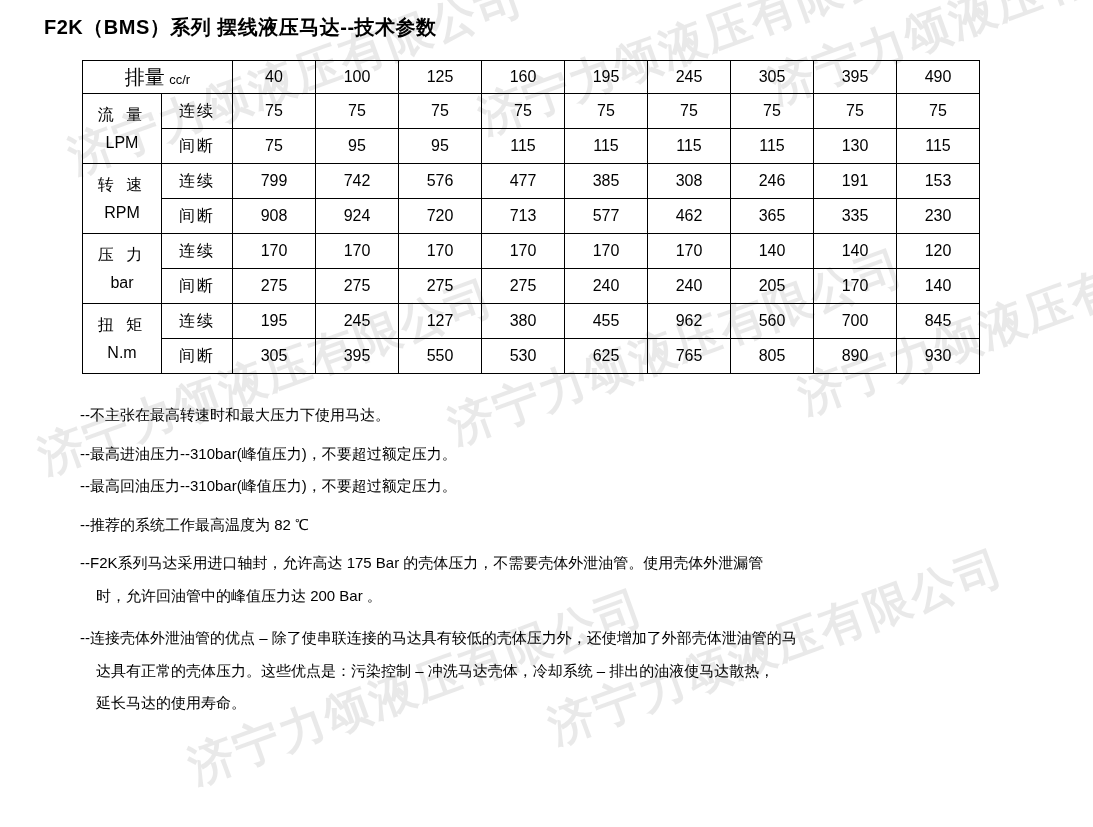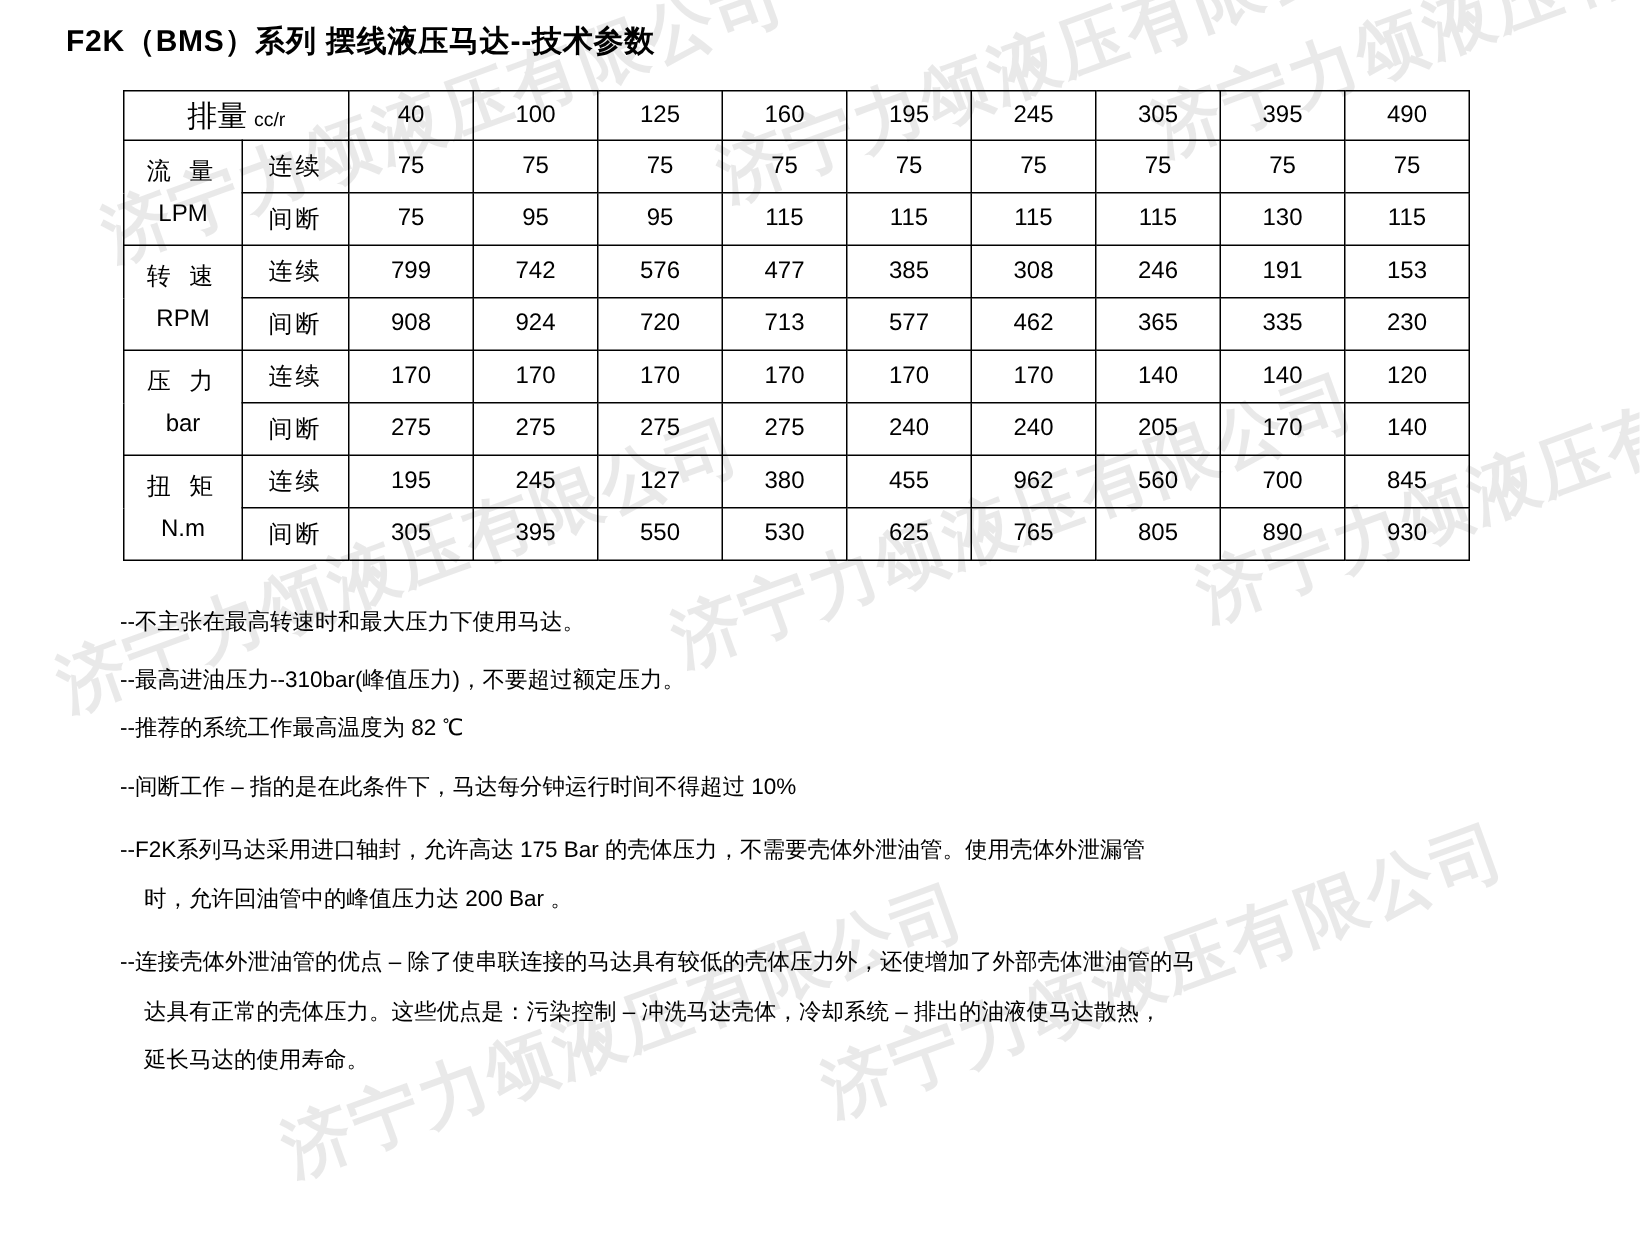--- a/index.html
+++ b/index.html
@@ -265,22 +265,22 @@
         <td class="val-cell">805</td>
         <td class="val-cell">890</td>
         <td class="val-cell">930</td>
       </tr>
     </tbody>
   </table>
 
   <div class="notes">
     <p class="note">--不主张在最高转速时和最大压力下使用马达。</p>
     <p class="note gap-sm">--最高进油压力--310bar(峰值压力)，不要超过额定压力。</p>
+    <p class="note">--最高回油压力--310bar(峰值压力)，不要超过额定压力。</p>
     <p class="note">--推荐的系统工作最高温度为 82 ℃</p>
-    <p class="note gap-lg">--间断工作 – 指的是在此条件下，马达每分钟运行时间不得超过 10%</p>
     <p class="note gap-sm">--F2K系列马达采用进口轴封，允许高达 175 Bar 的壳体压力，不需要壳体外泄油管。使用壳体外泄漏管</p>
     <p class="note-cont gap-lg">时，允许回油管中的峰值压力达 200 Bar 。</p>
     <p class="note gap-sm">--连接壳体外泄油管的优点 – 除了使串联连接的马达具有较低的壳体压力外，还使增加了外部壳体泄油管的马</p>
     <p class="note-cont gap-sm">达具有正常的壳体压力。这些优点是：污染控制 – 冲洗马达壳体，冷却系统 – 排出的油液使马达散热，</p>
     <p class="note-cont">延长马达的使用寿命。</p>
   </div>
 
 </div>
 
 </body></html>

